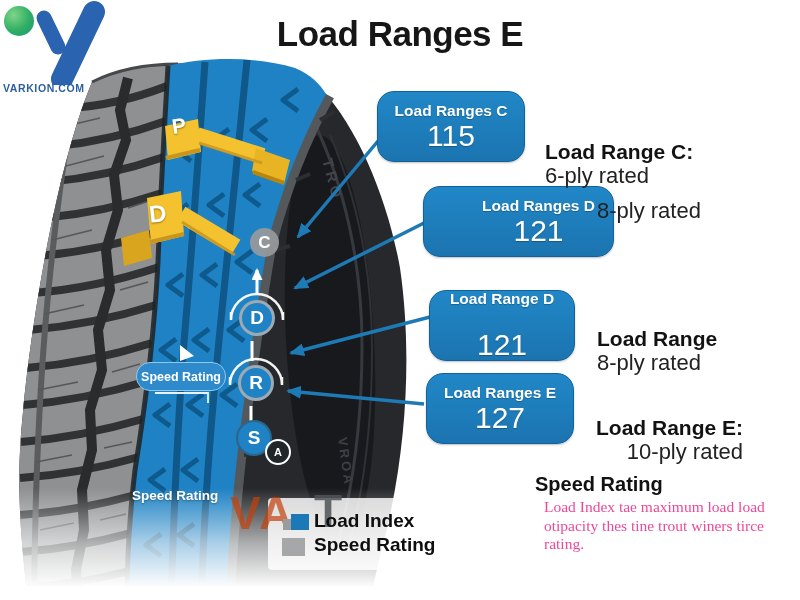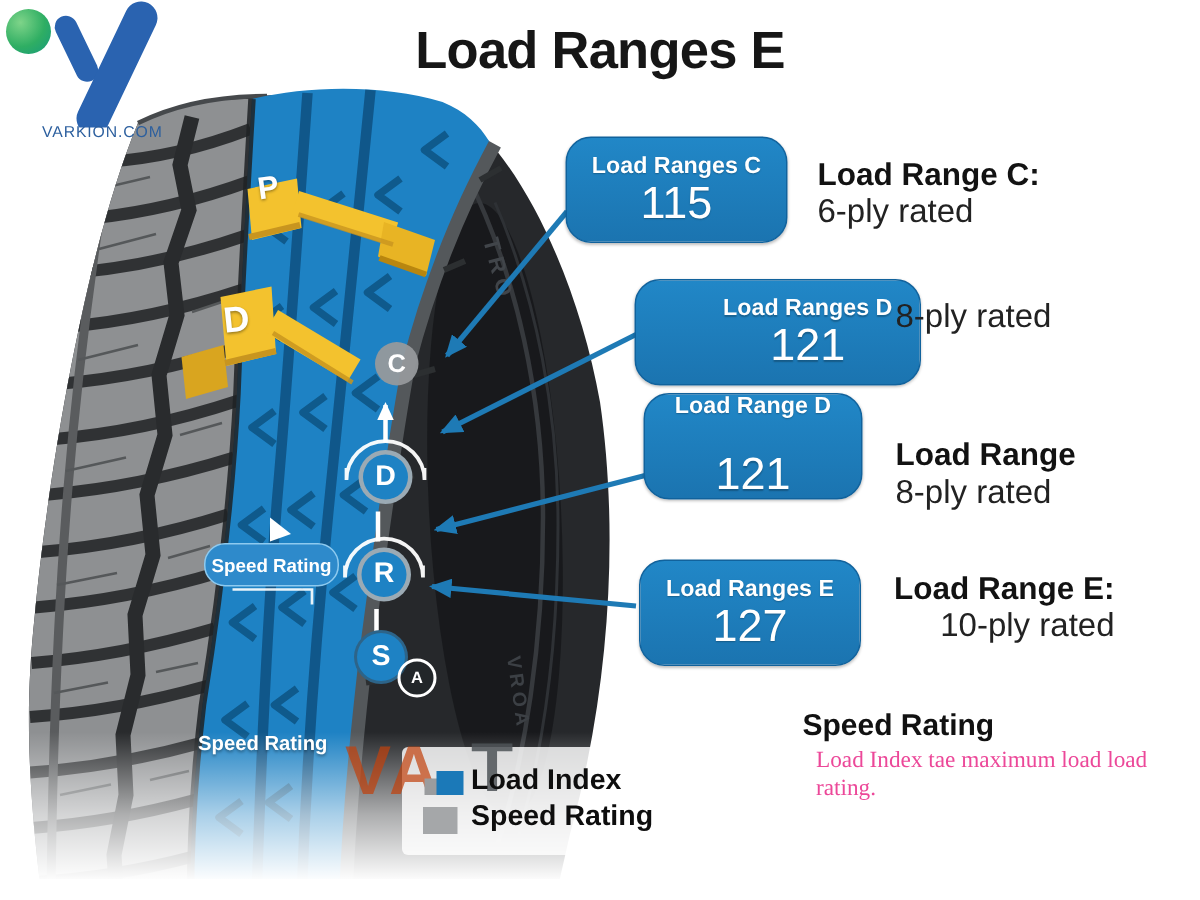--- a/index.html
+++ b/index.html
@@ -8,34 +8,34 @@
   .abs{position:absolute;}
   svg text{font-family:"Liberation Sans","DejaVu Sans",sans-serif;}
 
   
   .title{left:0;top:14px;width:100%;text-align:center;font-size:35px;font-weight:bold;
          color:#161616;letter-spacing:-0.5px;}
 
   
   .logo-dot{left:4px;top:6px;width:30px;height:30px;border-radius:50%;
             background:radial-gradient(circle at 32% 30%,#7ed489,#2fae63 55%,#169a7d);}
-  .logo-text{left:28px;top:82px;font-size:10.5px;font-weight:normal;color:#2c5f9e;letter-spacing:0.6px;}
+  .logo-text{left:3px;top:82px;font-size:10.5px;font-weight:bold;color:#2c5f9e;letter-spacing:0.6px;}
 
   
   .cbox{background:linear-gradient(180deg,#2187c7,#1b74b0);border:1.5px solid #11629c;border-radius:17px;
         color:#fff;display:flex;flex-direction:column;align-items:center;justify-content:center;
         box-shadow:0 1px 2px rgba(0,0,0,.25);}
   .cbox .lbl{font-size:15.5px;font-weight:bold;text-shadow:0 1px 1px rgba(0,0,0,.25);}
   .cbox .val{font-size:30px;font-weight:normal;line-height:32px;text-shadow:0 1px 1px rgba(0,0,0,.25);}
   .b1{left:377px;top:91px;width:146px;height:69px;}
   .b2{left:423px;top:186px;width:149px;height:69px;padding-left:40px;}
-  .b3{left:429px;top:262px;width:144px;height:69px;gap:21px;}
+  .b3{left:429px;top:290px;width:144px;height:69px;gap:21px;}
   .b4{left:426px;top:373px;width:146px;height:69px;}
 
-  .desc .t{font-size:21px;font-weight:bold;color:#121212;line-height:25px;}
+  .desc .t{font-size:21px;font-weight:bold;color:#121212;line-height:25px;margin-top:35px;}
   .desc .s{font-size:22px;color:#222;line-height:23px;}
   .d1{left:545px;top:104px;} .d2{left:597px;top:199px;} .d3{left:597px;top:291px;} .d4{left:596px;top:380px;text-align:right;}
 
   
   .tread-letter{color:#fff;font-weight:bold;text-shadow:0 1px 2px rgba(0,0,0,.4);}
   .lp{left:172px;top:114px;font-size:21px;transform:rotate(-8deg);}
   .ld{left:149px;top:200px;font-size:24px;transform:rotate(-6deg);}
 
   
   .circ{border-radius:50%;display:flex;align-items:center;justify-content:center;
@@ -288,16 +288,17 @@
 
   <div class="abs lg-sq" style="left:283px;top:519px;width:13px;height:11px;background:#9a9c9e;"></div>
   <div class="abs lg-sq" style="left: 291px; top: 514px; width: 18px; height: 16px; background: rgb(27, 121, 184);"></div>
   <div class="abs legend-label ll1">Load Index</div>
   <div class="abs lg-sq" style="left: 282px; top: 538px; width: 23px; height: 18px; background: rgb(165, 167, 169);"></div>
   <div class="abs legend-label ll2">Speed Rating</div>
 
   <div class="abs info-h">Speed Rating</div>
   <div class="abs info-b">
     <span>Load Index tae maximum load load</span>
+    <span>otipacity thes tine trout winers tirce</span>
     <span>rating.</span>
   </div>
 
 </div>
 
 </body></html>

